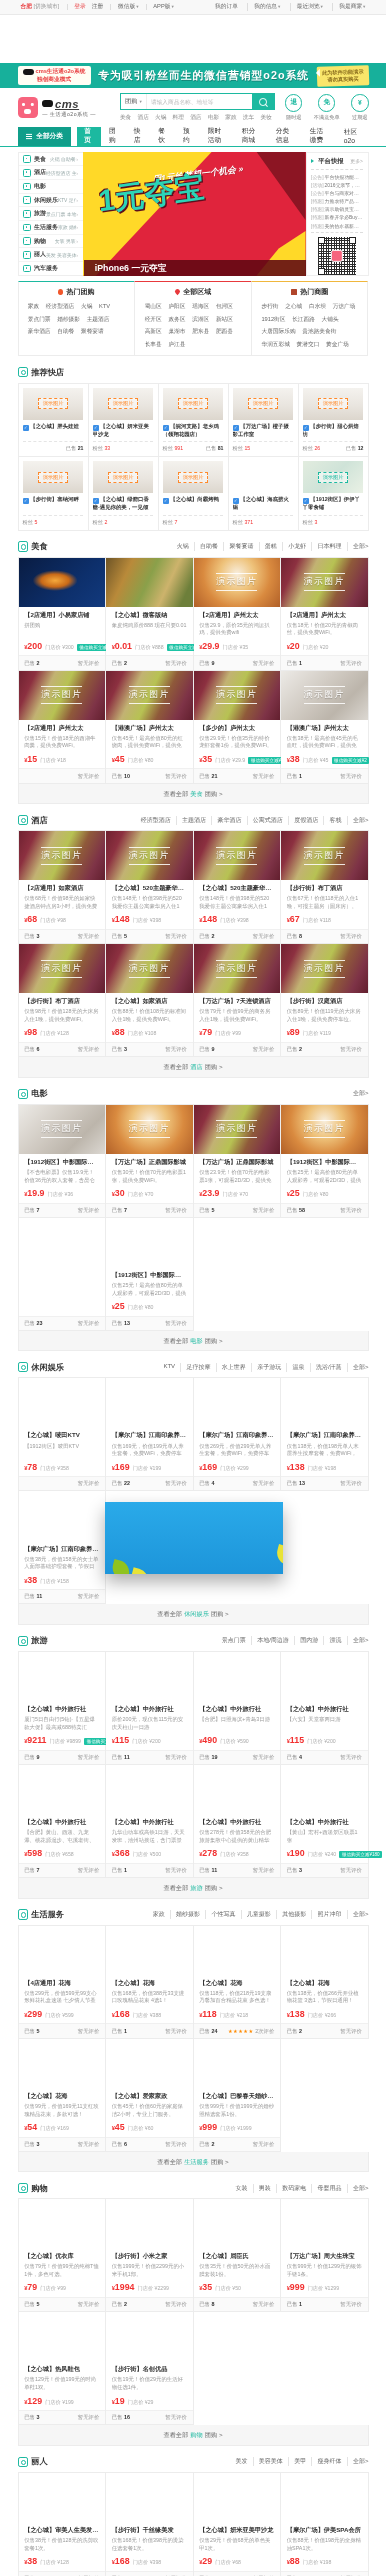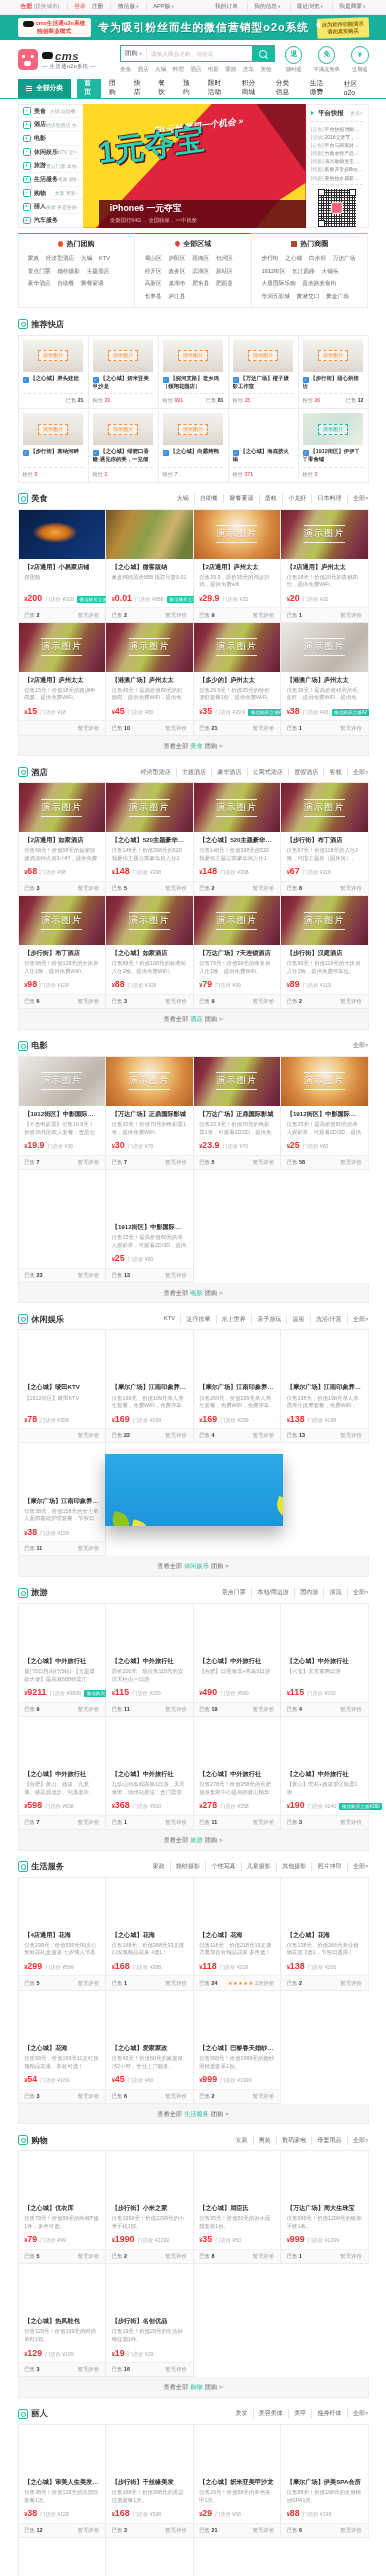--- a/index.html
+++ b/index.html
@@ -12,21 +12,21 @@
   .topbar-left,.topbar-right{display:flex;align-items:center;}
   .topbar-right{margin-left:auto;}
   .t-link{margin:0 3.1px;white-space:nowrap;}
   .t-link .caret{color:#999;font-size:4.6px;margin-left:1px;}
   .red{color:#e8393c;}
   .city-name{color:#e8393c;font-weight:bold;}
   .city-switch{color:#999;margin-left:1.5px;}
   .tsep{width:0.5px;height:5.2px;background:#ddd;margin:0 4.1px;}
   .tr+.tr{border-left:0.5px solid #ddd;padding-left:6.2px;margin-left:6.2px;}
   
-  .adbar{background:#17b09b;height:25px;overflow:hidden;}
+  .adbar{background:#17b09b;height:25px;overflow:hidden;margin-top:48px;}
   .adbar-in{display:flex;align-items:center;height:100%;position:relative;}
   .ad-box{background:#fffef4;border-radius:2.1px;padding:2.1px 5.2px;text-align:center;color:#e8393c;font-weight:bold;font-size:5.7px;line-height:1.35;}
   .ad-box-line1{display:flex;align-items:center;justify-content:center;}
   .logo-blob{display:inline-block;width:11.3px;height:6.2px;background:#151515;border-radius:3.1px;margin-right:1.5px;}
   .ad-headline{flex:1;text-align:center;color:#fff;font-size:10.8px;font-weight:bold;letter-spacing:1px;text-shadow:0.5px 1px 0 rgba(20,90,80,.55);}
   .ad-ribbon{background:#f9e66a;color:#8a6d1d;font-size:5.2px;font-weight:bold;text-align:center;padding:2.6px 5.2px;border-radius:1.5px;transform:rotate(-2deg);line-height:1.4;position:relative;}
   .ad-ribbon::before{content:"";position:absolute;left:-5.2px;top:2.1px;border:4.1px solid transparent;border-right-color:#fff;}
   
   .header{height:39px;background:#fff;}
   .header-in{display:flex;align-items:center;height:100%;}
@@ -69,21 +69,21 @@
   .cat-ico::after{content:"";position:absolute;left:1.5px;top:1.5px;width:1.5px;height:1.5px;background:#1cb9a0;border-radius:50%;}
   .cat-name{font-size:6px;font-weight:bold;color:#444;margin-left:3.1px;white-space:nowrap;}
   .cat-subs{margin-left:auto;font-size:4.9px;color:#9aa;white-space:nowrap;overflow:hidden;max-width:32px;}
   .cat-arrow{color:#bbb;font-size:5.2px;margin-left:0.5px;}
   .hero{flex:1;position:relative;background:#e0243c;overflow:hidden;}
   .hero-wedge.w1{position:absolute;inset:0;background:#ffd928;clip-path:polygon(0 0,58% 0,6% 100%,0 100%);}
   .hero-wedge.w2{position:absolute;inset:0;background:#8c1523;clip-path:polygon(78% 0,100% 0,100% 55%);}
   .hero-wedge.w3{position:absolute;inset:0;background:#ffd928;clip-path:polygon(88% 78%,100% 64%,100% 100%,78% 100%);}
   .hero-script{position:absolute;top:17.5px;left:52%;transform:translateX(-50%) rotate(-7deg);color:#fff;font-size:8.8px;font-weight:bold;font-style:italic;white-space:nowrap;text-shadow:0.5px 0.5px 0 rgba(80,0,10,.4);}
   .hero-big{position:absolute;left:15.5px;top:27px;transform:rotate(-8deg) skewX(-4deg);font-size:30px;font-weight:bold;color:#2bd4b7;text-shadow:1.5px 1.5px 0 #5c0f1d,-1px -1px 0 #5c0f1d;line-height:1;}
-  .hero-strip{position:absolute;left:16px;right:0;bottom:0;height:28px;background:rgba(96,8,18,.88);padding:3.6px 0 0 11.3px;box-sizing:border-box;}
+  .hero-strip{position:absolute;left:1px;right:0;bottom:0;height:16px;background:rgba(96,8,18,.88);padding:3.6px 0 0 11.3px;box-sizing:border-box;}
   .hero-strip-title{color:#fff;font-size:8.8px;font-weight:bold;}
   .hero-strip-sub{color:#e9b9bd;font-size:5.4px;margin-top:1.5px;}
   .quick{width:63px;border:0.5px solid #eee;background:#fff;padding:4.1px 4.6px;box-sizing:border-box;flex:none;overflow:hidden;}
   .quick-head{display:flex;align-items:center;}
   .speaker{width:0;height:0;border:2.6px solid transparent;border-right:3.6px solid #1cb9a0;transform:rotate(180deg);}
   .quick-title{font-size:6.4px;font-weight:bold;margin-left:2.1px;}
   .quick-more{margin-left:auto;font-size:4.9px;color:#aaa;}
   .dashed{border-top:0.5px dashed #ddd;margin:3.6px 0;}
   .quick-item{font-size:4.9px;color:#777;margin:2.1px 0;white-space:nowrap;overflow:hidden;text-overflow:ellipsis;}
   .q-tag{color:#a9a9a9;margin-right:1px;}
@@ -1456,21 +1456,21 @@
             <span class="c-eval"><span>暂无评价</span></span>
           </div>
         </div>
           <div class="card">
           <div class="card-img" data-img="blank"></div>
           <div class="card-body">
             <div class="card-title">【步行街】小米之家</div>
             <div class="card-desc">仅售1999元！价值2299元的小米手机1部。</div>
             <div class="card-price">
               <span class="p-sym">¥</span>
-                <span class="p-val">1990</span>
+                <span class="p-val">1994</span>
               <span class="p-shop">门店价 ¥2299</span>
 
             </div>
           </div>
           <div class="card-stats">
             <span class="c-sold"><span>已售</span> <b>2</b></span>
             <span class="c-eval"><span>暂无评价</span></span>
           </div>
         </div>
           <div class="card">

